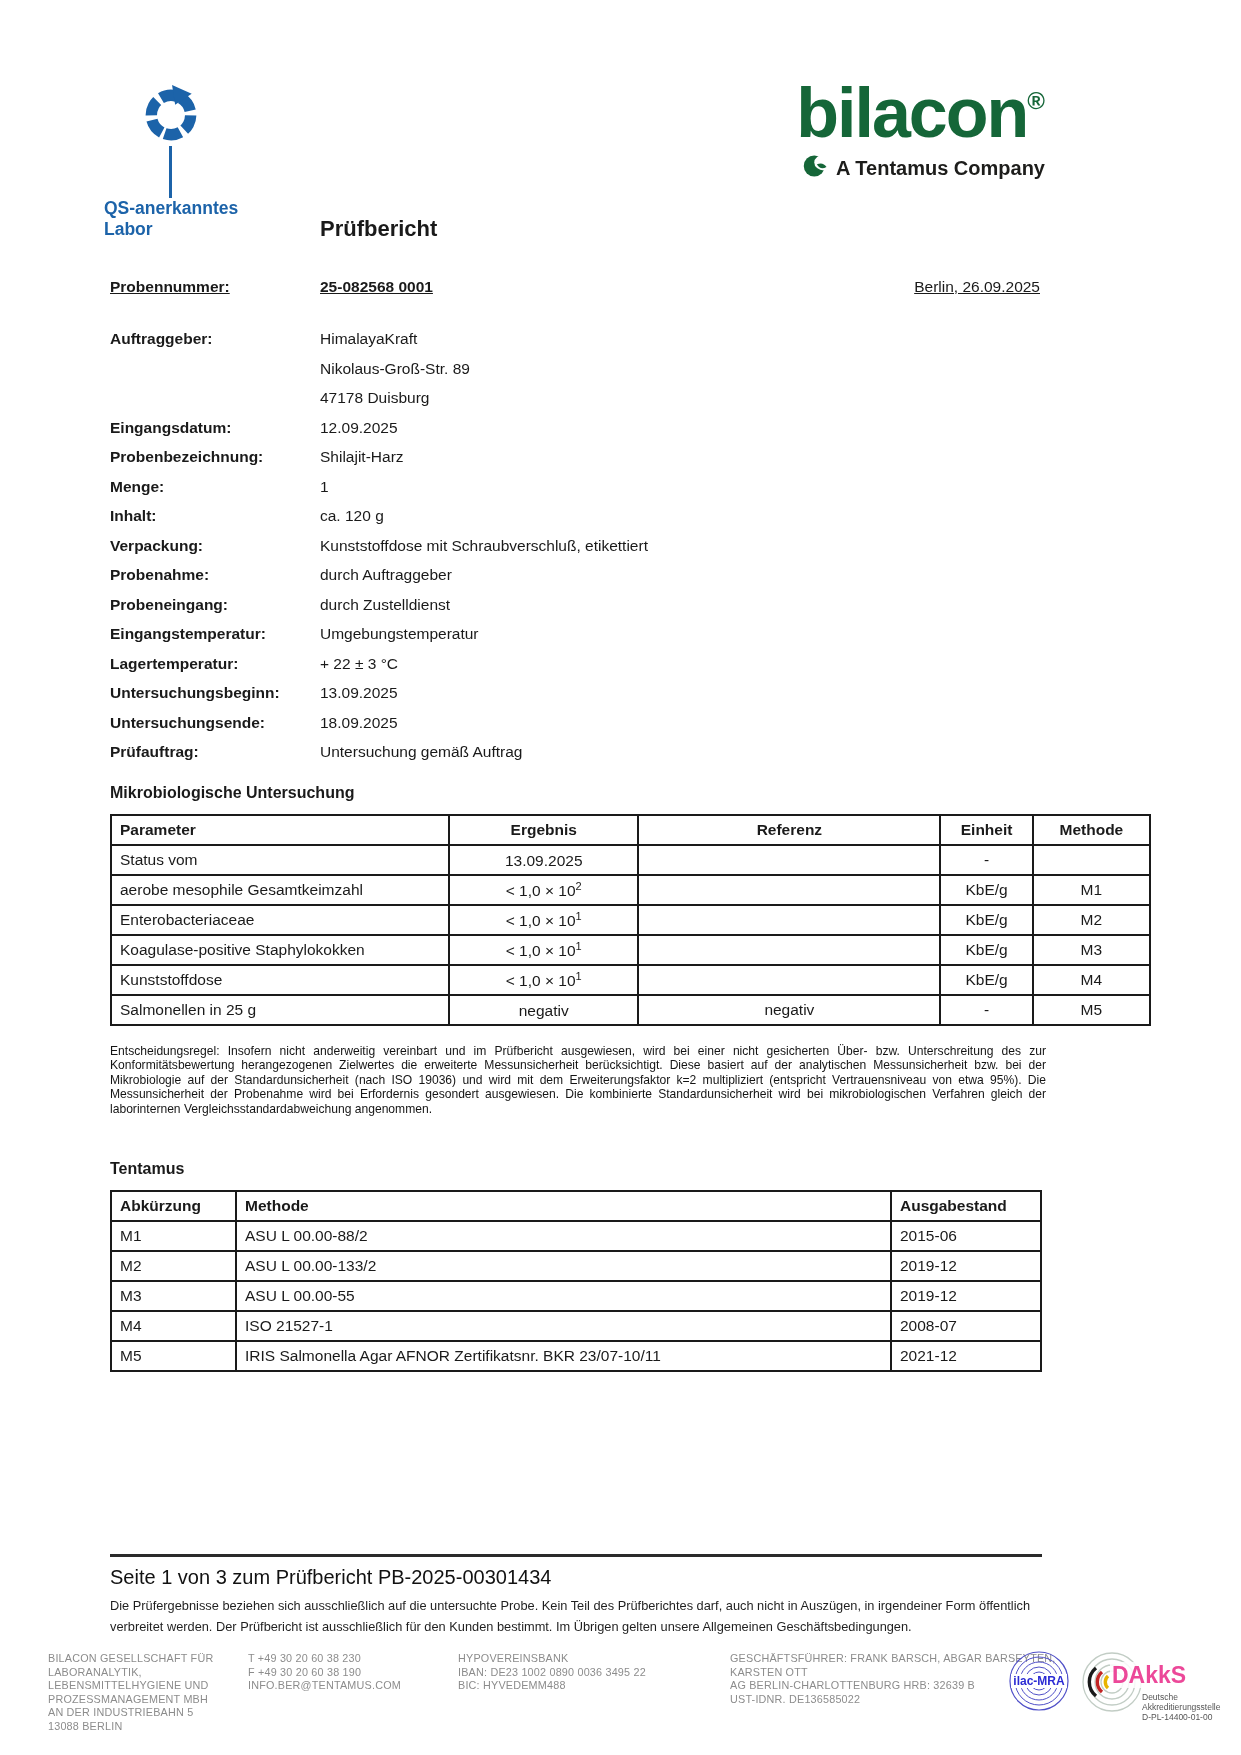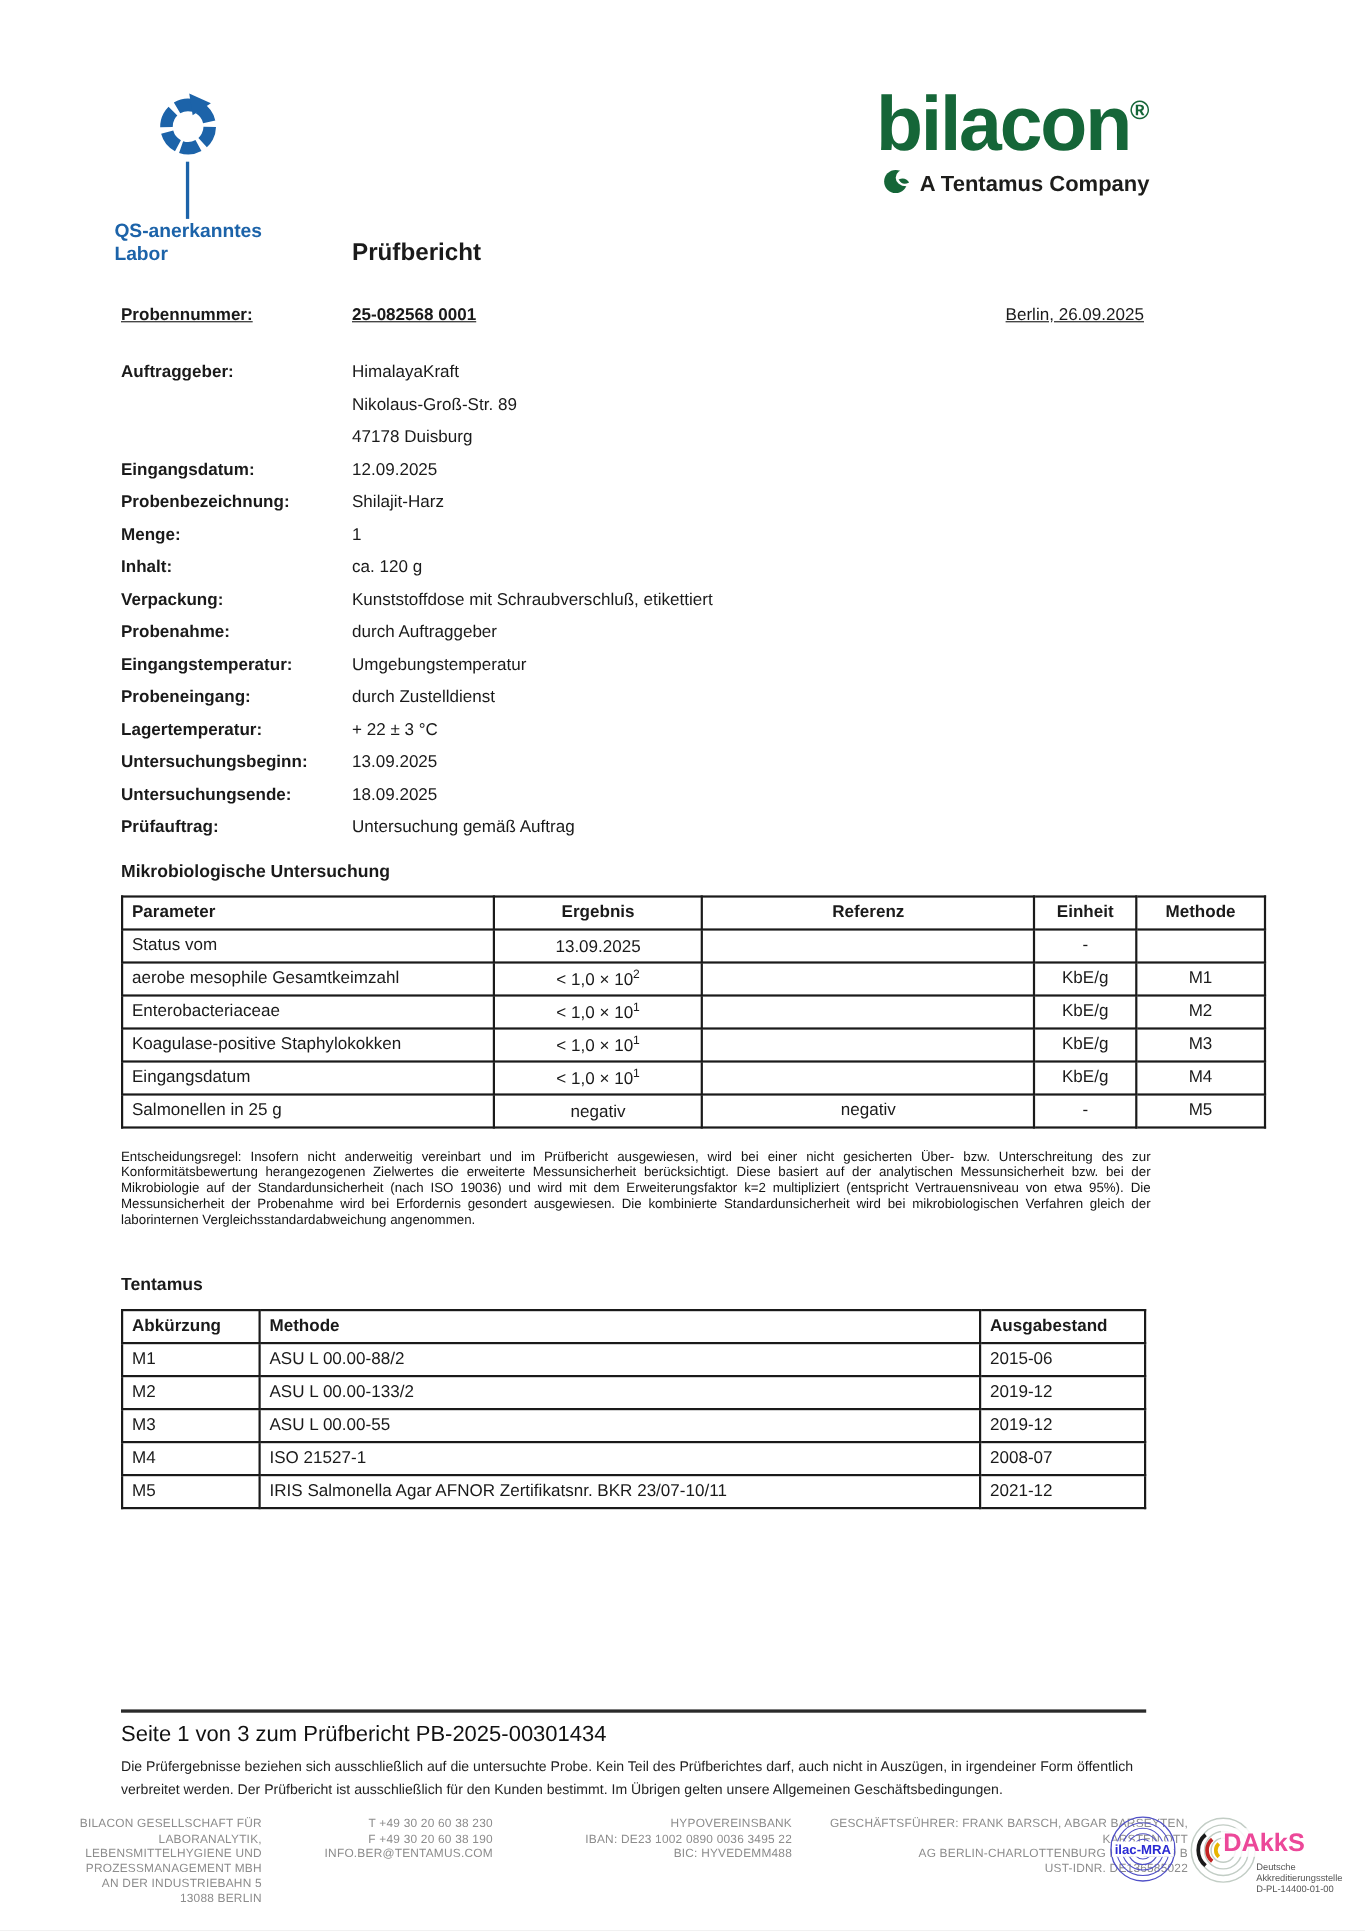--- a/index.html
+++ b/index.html
@@ -49,21 +49,21 @@
   .methods-heading { position:absolute; left:110px; top:1160px; font-size:16px; font-weight:bold; }
   .methods-table-wrap { position:absolute; left:110px; top:1190px; width:932px; }
   .col-abk { width:125px; } .col-meth { width:655px; } .col-stand { width:150px; }
 
   
   .page-rule { position:absolute; left:110px; top:1554px; width:932px; border-top:3px solid #2a2a2a; }
   .page-line { position:absolute; left:110px; top:1566px; font-size:20px; color:#111; }
   .disclaimer { position:absolute; left:110px; top:1596px; width:940px; font-size:12.8px; line-height:20.5px; color:#1f1f1f; }
 
   .bottom { position:absolute; left:48px; top:1652px; display:flex; gap:10px;
-    color:#8c8c8c; font-size:10.8px; line-height:13.5px; text-align:right; letter-spacing:0.2px; }
+    color:#8c8c8c; font-size:10.8px; line-height:13.5px; text-align:left; letter-spacing:0.2px; }
   .bcol-company { width:190px; }
   .bcol-contact { width:200px; }
   .bcol-bank { width:262px; }
   .bcol-legal { width:350px; }
 
   .seals { position:absolute; left:1008px; top:1650px; display:flex; gap:10px; align-items:flex-start; }
   .dakks { position:relative; width:160px; height:80px; }
   .dakks-name { position:absolute; left:30px; top:12px; font-size:23px; font-weight:bold; color:#ec4899;
     background:rgba(255,255,255,0.85); padding:0 2px; line-height:26px; }
   .dakks-sub { position:absolute; left:62px; top:42px; font-size:8.5px; line-height:10px; color:#555; text-align:left; letter-spacing:0; }
@@ -134,26 +134,26 @@
       </div>
     <div class="drow">
         <span class="dlabel">Verpackung:</span>
         <span class="dvalue">Kunststoffdose mit Schraubverschluß, etikettiert</span>
       </div>
     <div class="drow">
         <span class="dlabel">Probenahme:</span>
         <span class="dvalue">durch Auftraggeber</span>
       </div>
     <div class="drow">
+        <span class="dlabel">Probeneingang:</span>
+        <span class="dvalue">durch Zustelldienst</span>
+      </div>
+    <div class="drow">
         <span class="dlabel">Eingangstemperatur:</span>
         <span class="dvalue">Umgebungstemperatur</span>
-      </div>
-    <div class="drow">
-        <span class="dlabel">Probeneingang:</span>
-        <span class="dvalue">durch Zustelldienst</span>
       </div>
     <div class="drow">
         <span class="dlabel">Lagertemperatur:</span>
         <span class="dvalue">+ 22 ± 3 °C</span>
       </div>
     <div class="drow">
         <span class="dlabel">Untersuchungsbeginn:</span>
         <span class="dvalue">13.09.2025</span>
       </div>
     <div class="drow">
@@ -209,21 +209,21 @@
           <td class="ta-c">M2</td>
         </tr>
         <tr>
           <td class="ta-l">Koagulase-positive Staphylokokken</td>
           <td class="ta-c"><span>&lt; 1,0 × 10</span><sup>1</sup></td>
           <td class="ta-c"></td>
           <td class="ta-c">KbE/g</td>
           <td class="ta-c">M3</td>
         </tr>
         <tr>
-          <td class="ta-l">Eingangsdatum</td>
+          <td class="ta-l">Kunststoffdose</td>
           <td class="ta-c"><span>&lt; 1,0 × 10</span><sup>1</sup></td>
           <td class="ta-c"></td>
           <td class="ta-c">KbE/g</td>
           <td class="ta-c">M4</td>
         </tr>
         <tr>
           <td class="ta-l">Salmonellen in 25 g</td>
           <td class="ta-c"><span>negativ</span><sup></sup></td>
           <td class="ta-c">negativ</td>
           <td class="ta-c">-</td>

